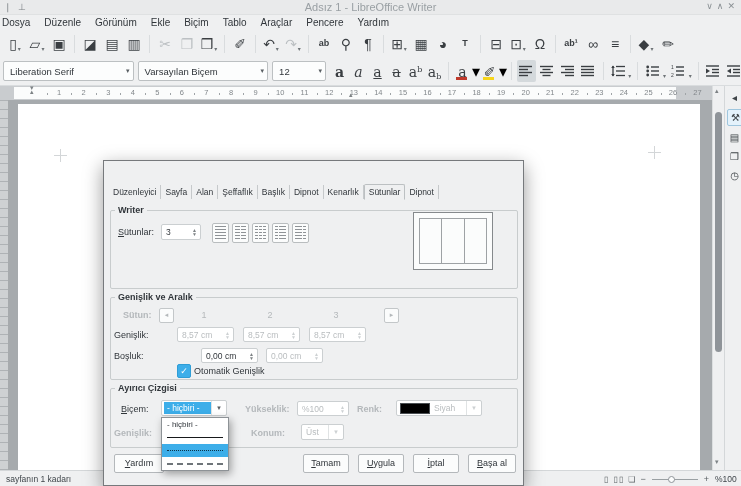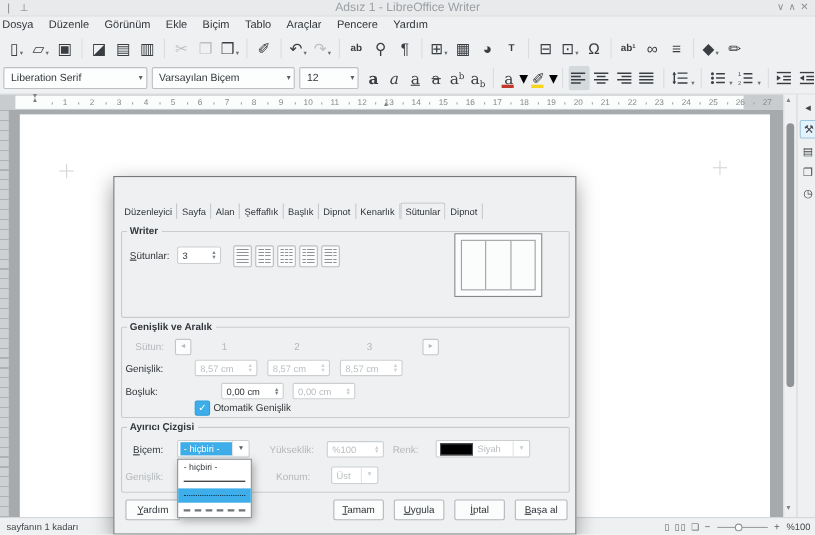--- a/index.html
+++ b/index.html
@@ -96,21 +96,21 @@
   .dlg-chev{position:absolute;top:4px;color:#cfd4d7;font-size:8px;}
   #dlg-close{position:absolute;right:5px;top:3px;width:13px;height:13px;border-radius:50%;background:#da4453;
              color:#ffffff;font-size:8px;line-height:13px;text-align:center;}
   #dlg-tabs{position:absolute;left:5px;top:23px;height:15px;display:flex;align-items:center;font-size:8.5px;color:#31363b;}
   .tab{padding:2px 4px;border-right:1px solid #c6c9cb;}
   .tab.active{border:1px solid #bcc0c2;border-bottom:1px solid #eff0f1;background:#eff0f1;border-radius:2px 2px 0 0;}
 
   fieldset.grp{position:absolute;left:6px;width:406px;margin:0;padding:0;border:1px solid #c8cccd;border-radius:2px;}
   fieldset.grp legend{font-size:9px;font-weight:bold;color:#31363b;padding:0 3px;margin-left:4px;}
   .lbl{position:absolute;font-size:9px;color:#31363b;}
-  .lbl.dis{color:#b4b8bb;}
+  .lbl.dis{color:#b4b8bb;font-weight:bold;}
   .gray-num{position:absolute;font-size:9px;color:#b4b8bb;text-align:center;width:40px;}
 
   .spin{position:absolute;display:flex;align-items:center;background:#ffffff;border:1px solid #cbcfd1;
         border-radius:2px;height:15px;font-size:8.5px;color:#31363b;padding-left:4px;box-sizing:border-box;}
   .spin .sv{flex:1;}
   .spin .sa{display:flex;flex-direction:column;justify-content:center;color:#7d8285;font-size:5px;
             line-height:4px;padding:0 3px;margin-left:2px;}
   .spin.dis{color:#b9bdbf;}
   .spin.dis .sa{color:#cdd1d3;}
 

